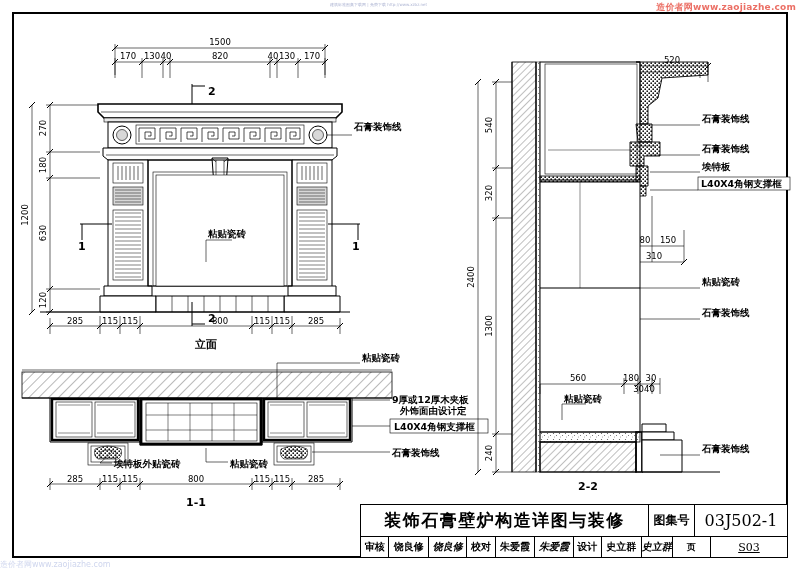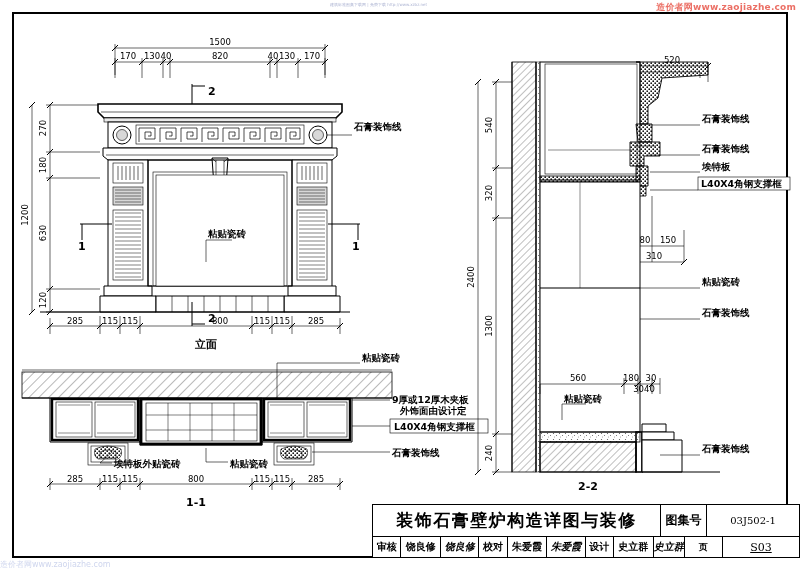--- a/index.html
+++ b/index.html
@@ -51,36 +51,36 @@
   .fillw { fill:#fff; }
   .fillg { fill:#e9e9e9; }
   .fillgg { fill:#d8d8d8; }
 
   
   .titleblock {
     position:absolute; left:360px; top:504px;
     width:428px; height:54px;
     border:1.6px solid #000;
     background:#fff;
-    display:flex; flex-direction:column;margin-left:12px;
+    display:flex; flex-direction:column;
   }
   .tb-row1 { display:flex; height:32px; border-bottom:1.2px solid #000; }
   .tb-row2 { display:flex; height:20px; }
   .tb-title {
     flex:1; display:flex; align-items:center; justify-content:center;
     font-size:17px; font-weight:bold; letter-spacing:1.5px;
     border-right:1.2px solid #000;
   }
   .tb-atlas-lbl {
     width:46px; display:flex; align-items:center; justify-content:center;
     font-size:12px; font-weight:bold; border-right:1.2px solid #000;
   }
   .tb-atlas-val {
     width:92px; display:flex; align-items:center; justify-content:center;
-    font-size:10px; font-family:"DejaVu Serif","Liberation Serif",serif;
+    font-size:16px; font-family:"DejaVu Serif","Liberation Serif",serif;
   }
   .tb-cell {
     display:flex; align-items:center; justify-content:center;
     border-right:1.2px solid #000; font-size:10px; font-weight:bold;
     white-space:nowrap;
   }
   .tb-cell.sig { font-family:"DejaVu Serif","Liberation Serif",serif; font-style:italic; font-size:10px; }
   .tb-page-lbl { width:46px; display:flex;align-items:center;justify-content:center;font-size:9px;font-weight:bold;border-right:1.2px solid #000;}
   .tb-page-val { width:92px; display:flex;align-items:center;justify-content:center;font-size:11px;font-family:"DejaVu Serif","Liberation Serif",serif;text-decoration:underline;}
 </style>

